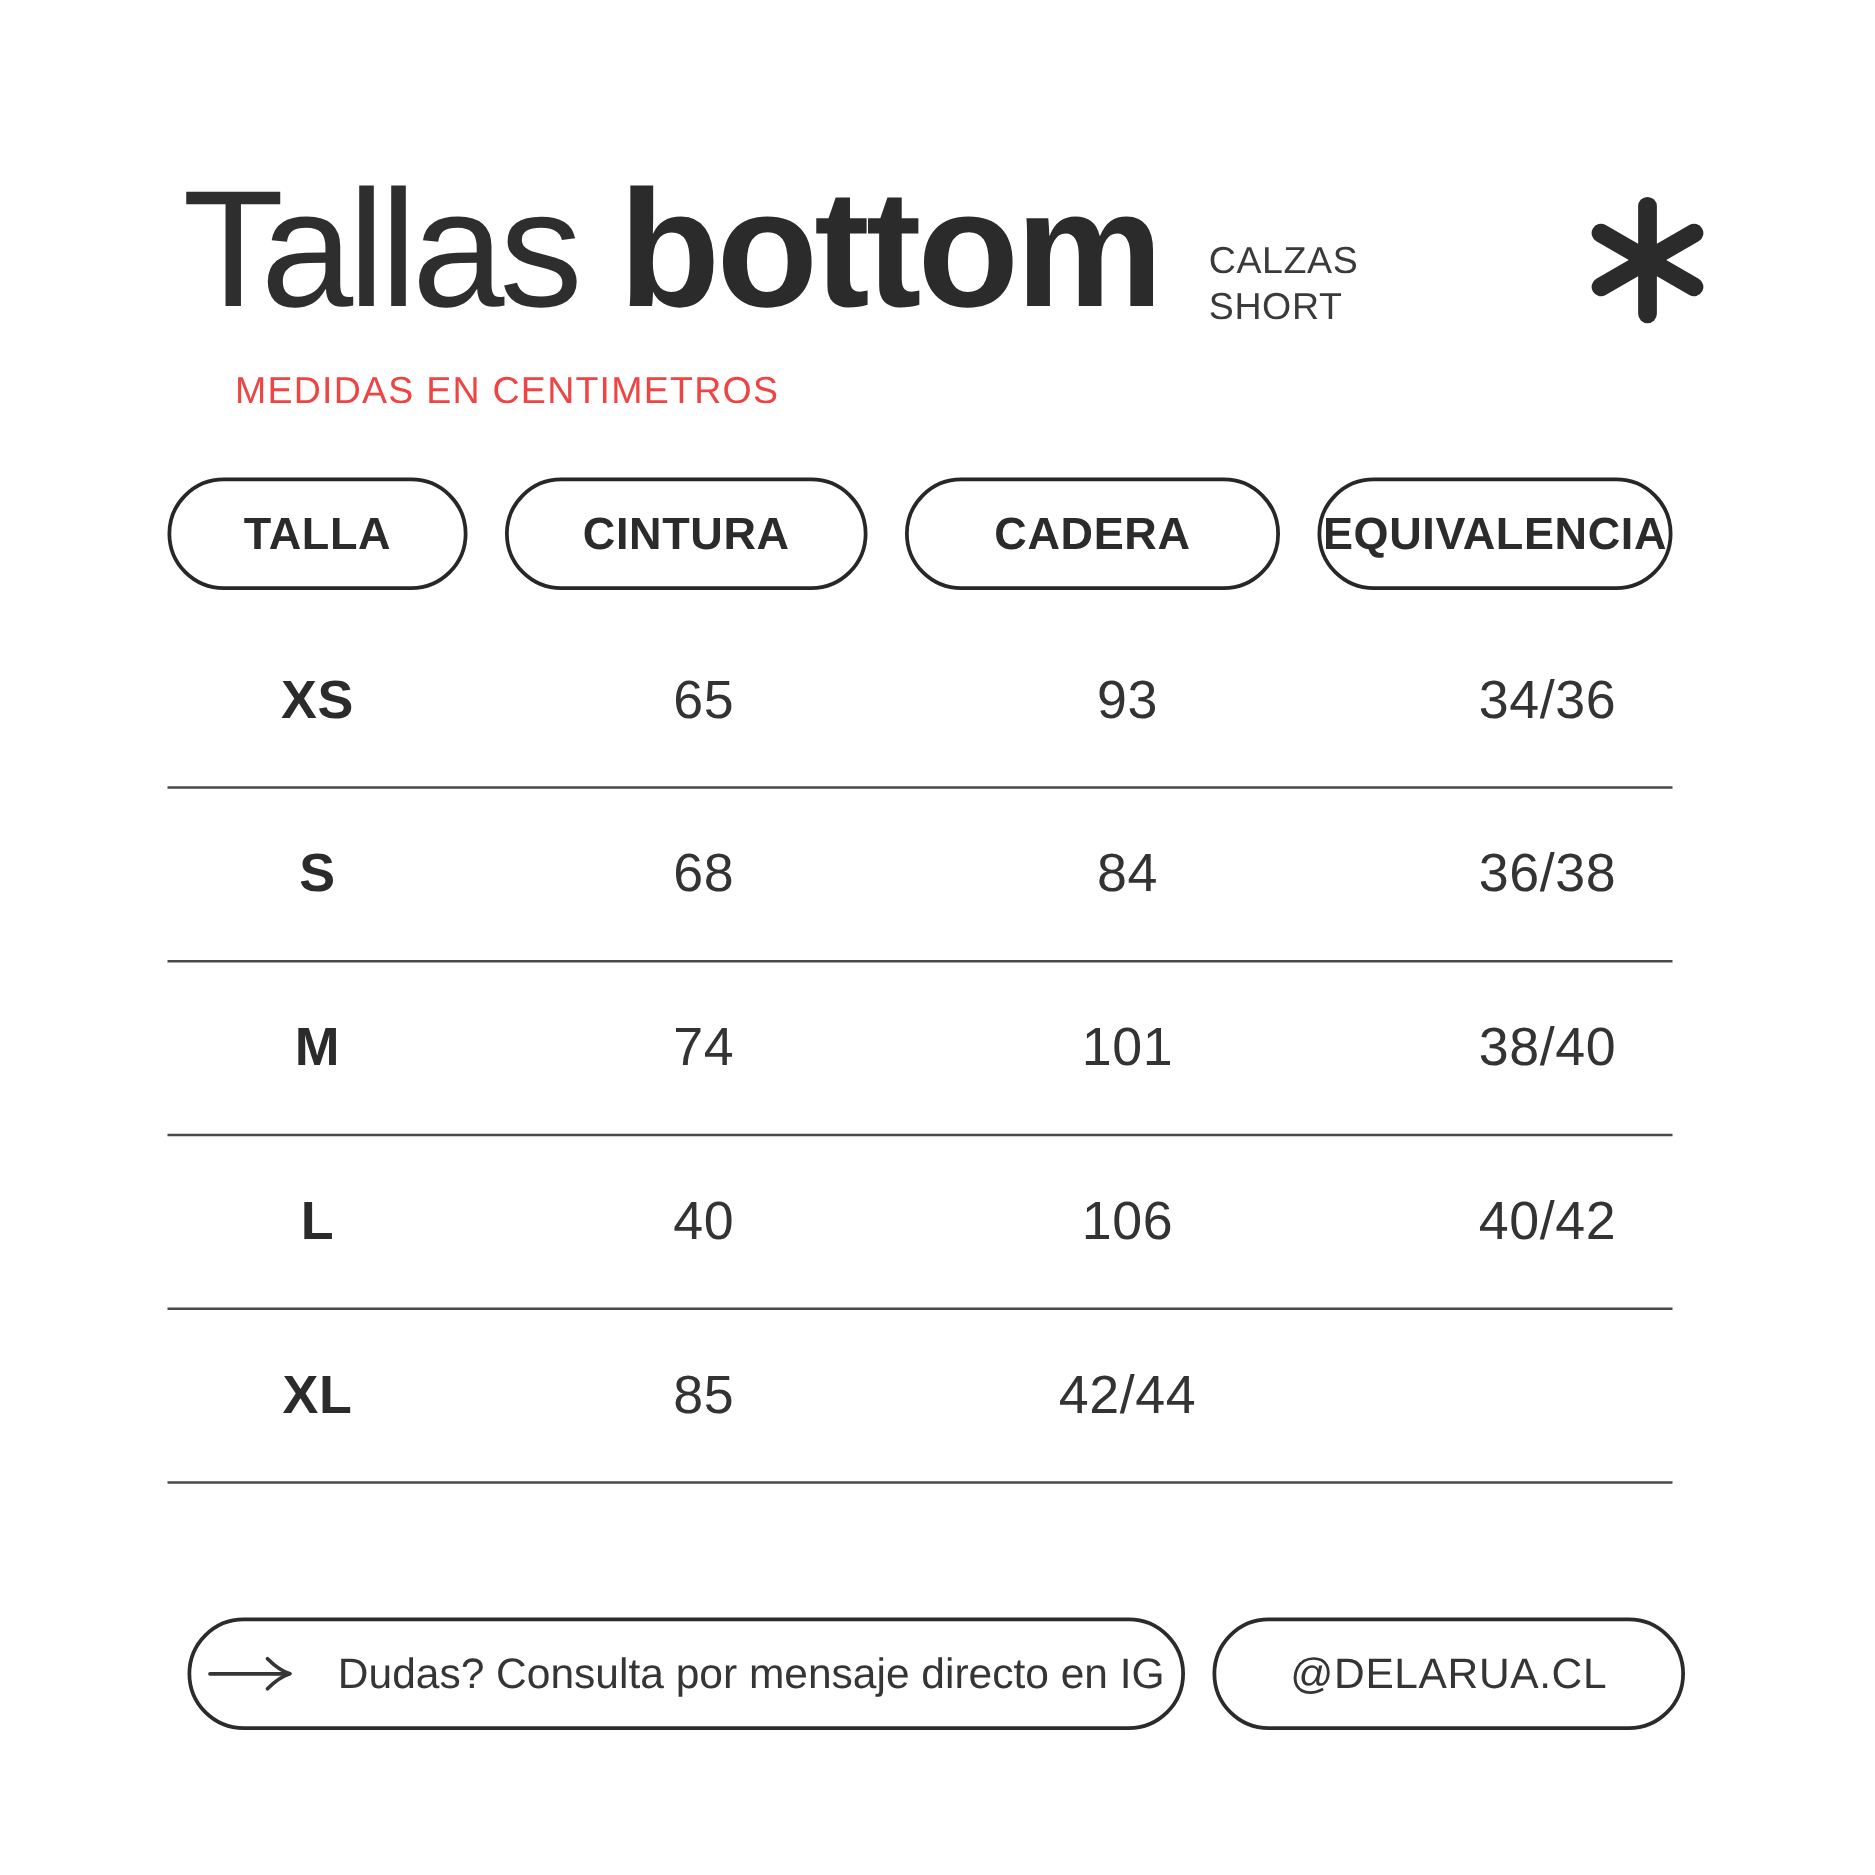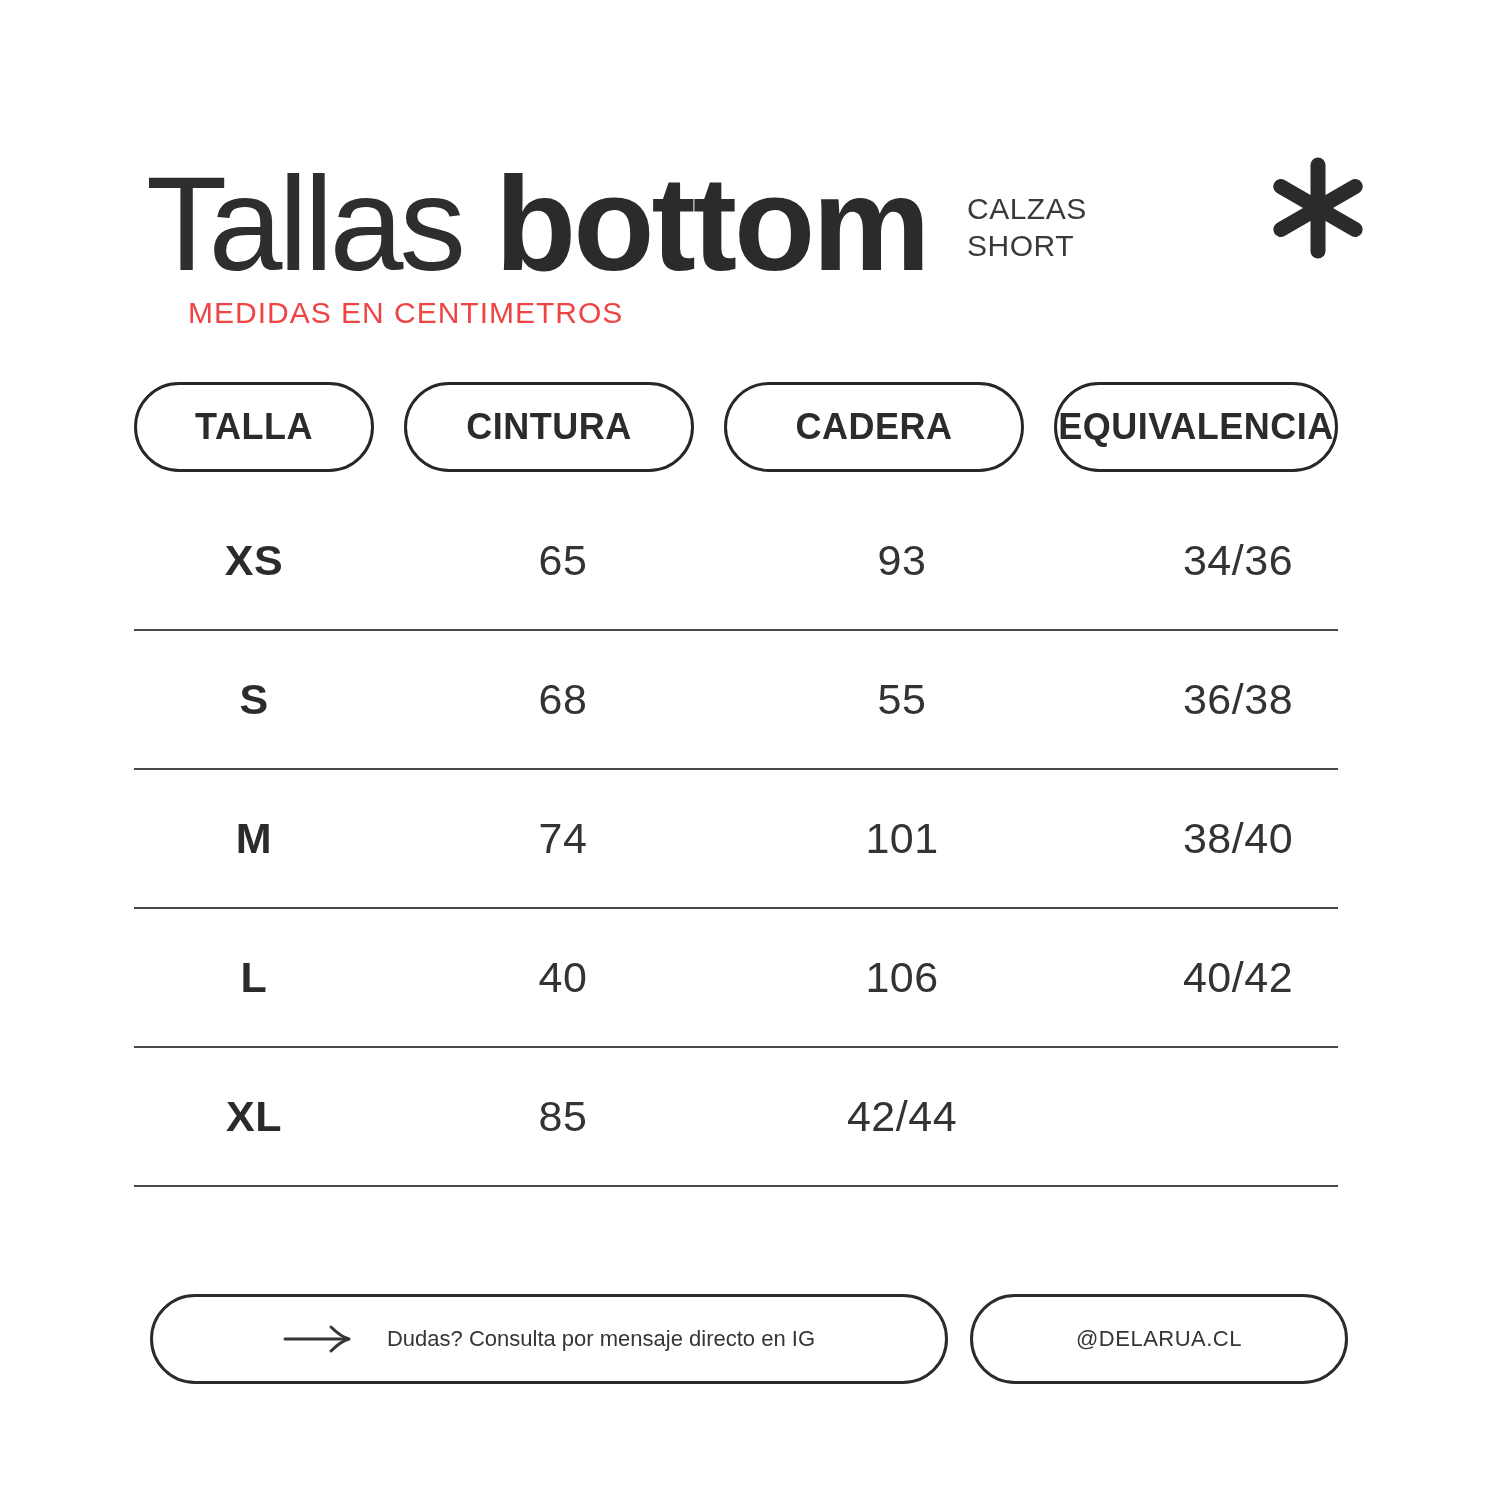--- a/index.html
+++ b/index.html
@@ -13,21 +13,20 @@
     overflow: hidden;
   }
 
   
   .title-row {
     position: absolute;
     top: 134px;
     left: 146px;
     line-height: 1.0;
     white-space: nowrap;
-    margin-top: 24px;
   }
   .title-regular {
     font-size: 133px;
     font-weight: 400;
     letter-spacing: -4px;
     color: #2e2e2e;
   }
   .title-bold {
     font-size: 133px;
     font-weight: 700;
@@ -115,21 +114,21 @@
   }
   .footer-pill {
     height: 90px;
     border: 3px solid #2b2b2b;
     border-radius: 46px;
     background: #ffffff;
     display: flex;
     align-items: center;
     justify-content: center;
     box-sizing: border-box;
-    font-size: 22px;
+    font-size: 34px;
     color: #353535;
   }
   .contact-pill { width: 798px; gap: 34px; }
   .handle-pill  { width: 378px; letter-spacing: 0.5px; align-items: center; }
   .arrow-wrap { width: 70px; height: 30px; flex: 0 0 auto; }
 </style>
 </head>
 <body>
 
 <div class="canvas">
@@ -166,21 +165,21 @@
   <div class="data-row">
     <div class="cell size-label">XS</div>
     <div class="cell">65</div>
     <div class="cell">93</div>
     <div class="cell">34/36</div>
   </div>
 
   <div class="data-row">
     <div class="cell size-label">S</div>
     <div class="cell">68</div>
-    <div class="cell">55</div>
+    <div class="cell">84</div>
     <div class="cell">36/38</div>
   </div>
 
   <div class="data-row">
     <div class="cell size-label">M</div>
     <div class="cell">74</div>
     <div class="cell">101</div>
     <div class="cell">38/40</div>
   </div>
 

